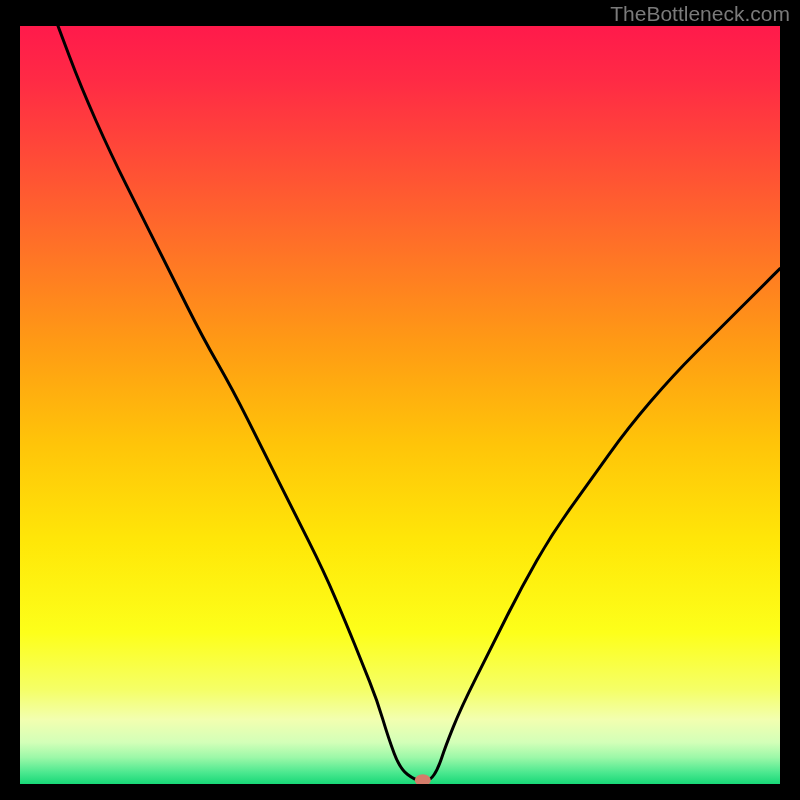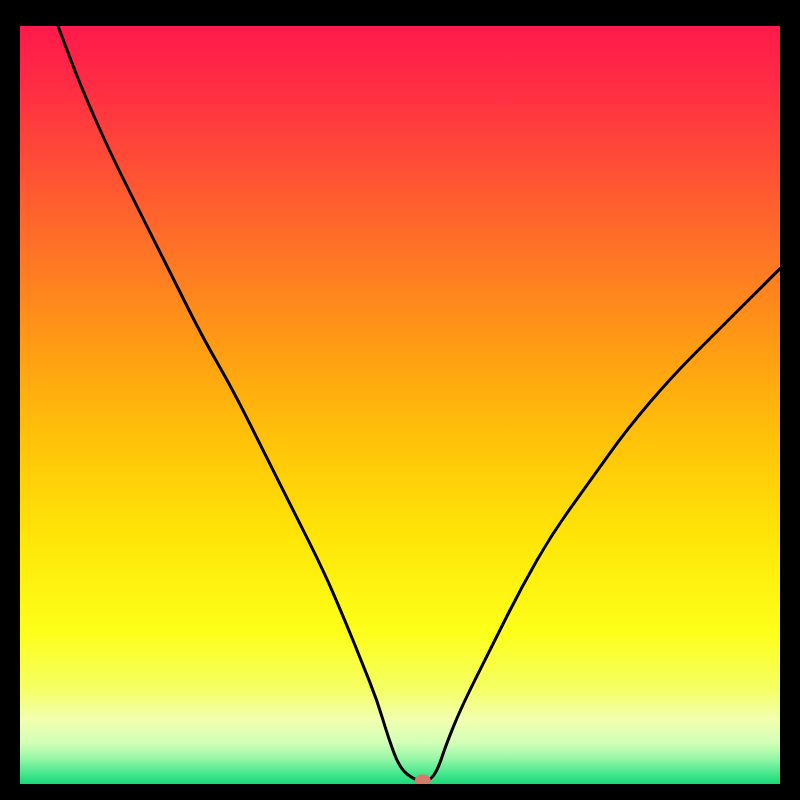--- a/index.html
+++ b/index.html
@@ -40,20 +40,21 @@
   .gradient-bg {
     position: absolute;
     left: 0; top: 0; width: 100%; height: 100%;
   }
 </style>
 </head>
 <body>
 
 <div class="frame">
 
+  <div class="watermark">TheBottleneck.com</div>
 
   <div class="plot-area">
     <svg id="chart-svg" class="gradient-bg" viewBox="0 0 760 758" preserveAspectRatio="none">
       <defs>
         <linearGradient id="bg-grad" x1="0" y1="0" x2="0" y2="1">
             <stop offset="0%" stop-color="#ff1a4b"></stop>
             <stop offset="7.000000000000001%" stop-color="#ff2a45"></stop>
             <stop offset="18%" stop-color="#ff4d36"></stop>
             <stop offset="30%" stop-color="#ff7426"></stop>
             <stop offset="42%" stop-color="#ff9b14"></stop>

